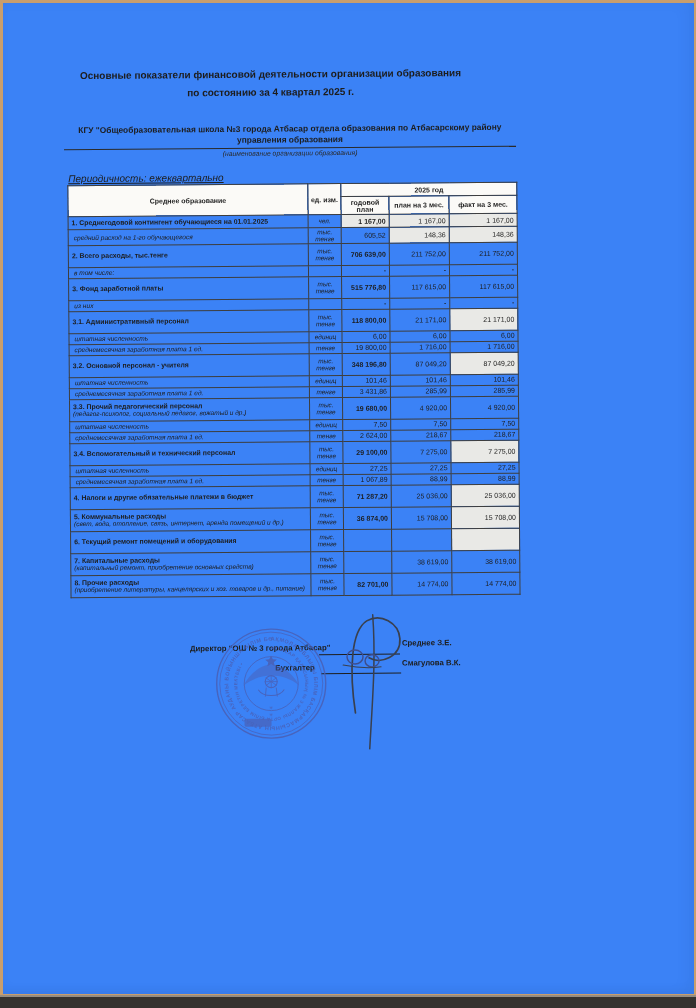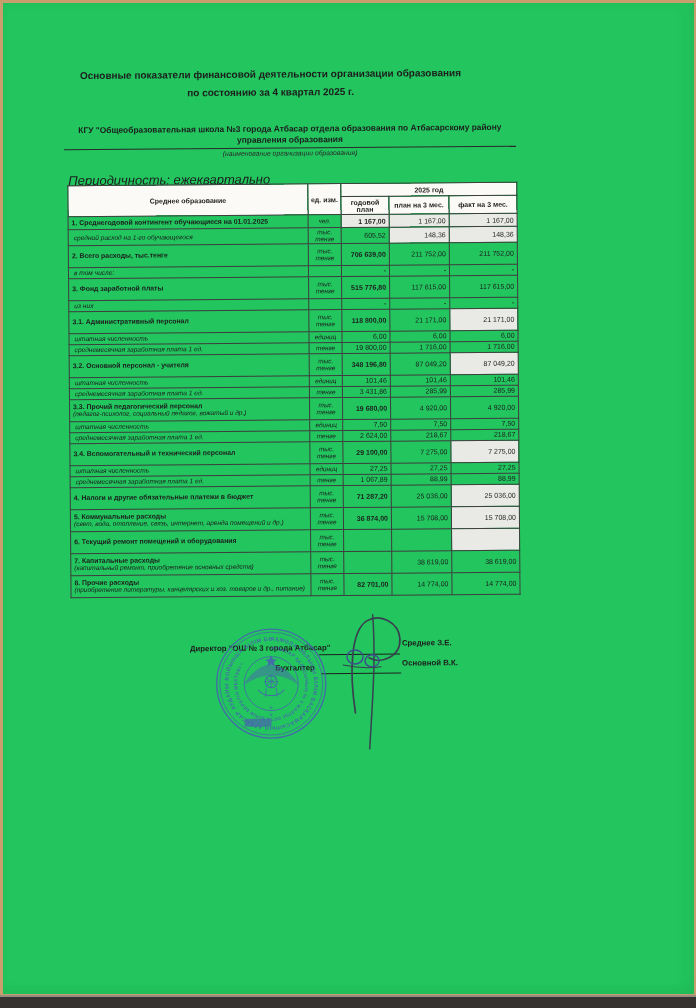--- a/index.html
+++ b/index.html
@@ -10,41 +10,41 @@
     color:#1d1d1d;
     position:relative;
   }
   .photo{position:absolute;inset:0;}
   .bottom-strip{
     position:absolute;left:0;right:0;bottom:0;height:11px;
     background:#35322f;border-top:2px solid #968c80;
   }
   .paper{
     position:absolute;left:3px;top:3px;width:691px;height:991px;
-    background:#22c55e;
+    background:#3b82f6;
     box-shadow:inset -8px 0 14px rgba(0,0,0,.035), inset 0 -6px 10px rgba(0,0,0,.03);
   }
   .content{
     position:absolute;inset:0;
     transform:rotate(-0.45deg);
     transform-origin:50% 40%;
   }
   .doc-title{
     position:absolute;top:62px;left:30px;width:480px;
     text-align:center;font-weight:bold;font-size:10px;line-height:18px;
   }
   .org-block{position:absolute;top:120px;left:63px;width:452px;text-align:center;}
   .org-name{
     font-weight:bold;font-size:8.4px;line-height:11px;
     border-bottom:1px solid #2a2a2a;padding-bottom:2px;
   }
   .org-caption{font-style:italic;font-size:6.8px;margin-top:1px;color:#2a2a2a;}
   .periodicity{
     position:absolute;top:168px;left:67px;
-    font-style:italic;font-size:13px;text-decoration:underline;
+    font-style:italic;font-size:10px;text-decoration:underline;
   }
   
   .tbl-wrap{position:absolute;top:180px;left:66px;}
   table{border-collapse:collapse;table-layout:fixed;width:449px;}
   col.c1{width:240px}col.c2{width:33px}col.c3{width:48px}col.c4{width:60px}col.c5{width:68px}
   th,td{border:1px solid #3e3e3e;overflow:hidden;}
   thead th{font-weight:bold;font-size:7px;text-align:center;padding:1px;background:#fbfaf7;}
   tr.hr1{height:13px}tr.hr2{height:18px}
   tr.h13{height:13px}tr.h11{height:11px}tr.h22{height:22px}
   td.label{padding:1px 3px;vertical-align:middle;font-size:6.9px;line-height:1.15;}
@@ -266,21 +266,21 @@
             </tbody>
         </table>
       </div>
 
       <div class="sig-label" style="top:640px;left:185px;">Директор "ОШ № 3 города Атбасар"</div>
       <div class="sig-line" style="top:637px;left:314px;width:81px;"></div>
       <div class="sig-label" style="top:636px;left:397px;">Среднее З.Е.</div>
 
       <div class="sig-label" style="top:660px;left:270px;">Бухгалтер</div>
       <div class="sig-line" style="top:656px;left:316px;width:80px;"></div>
-      <div class="sig-label" style="top:656px;left:397px;">Основной В.К.</div>
+      <div class="sig-label" style="top:656px;left:397px;">Смагулова В.К.</div>
 
       <svg class="stamp-svg" width="122" height="132" viewBox="0 0 122 132">
         <g stroke="#4a5fb4" fill="none" stroke-width="1.4">
           <circle cx="61" cy="64" r="54.5"></circle>
           <circle cx="61" cy="64" r="51.5" stroke-width="0.8"></circle>
           <circle cx="61" cy="64" r="27" stroke-width="0.9"></circle>
         </g>
         <defs>
           <path id="stampOuterPath" d="M 61,21 a 43,43 0 1 1 -0.02,0"></path>
           <path id="stampInnerPath" d="M 61,30 a 34,34 0 1 1 -0.02,0"></path>

